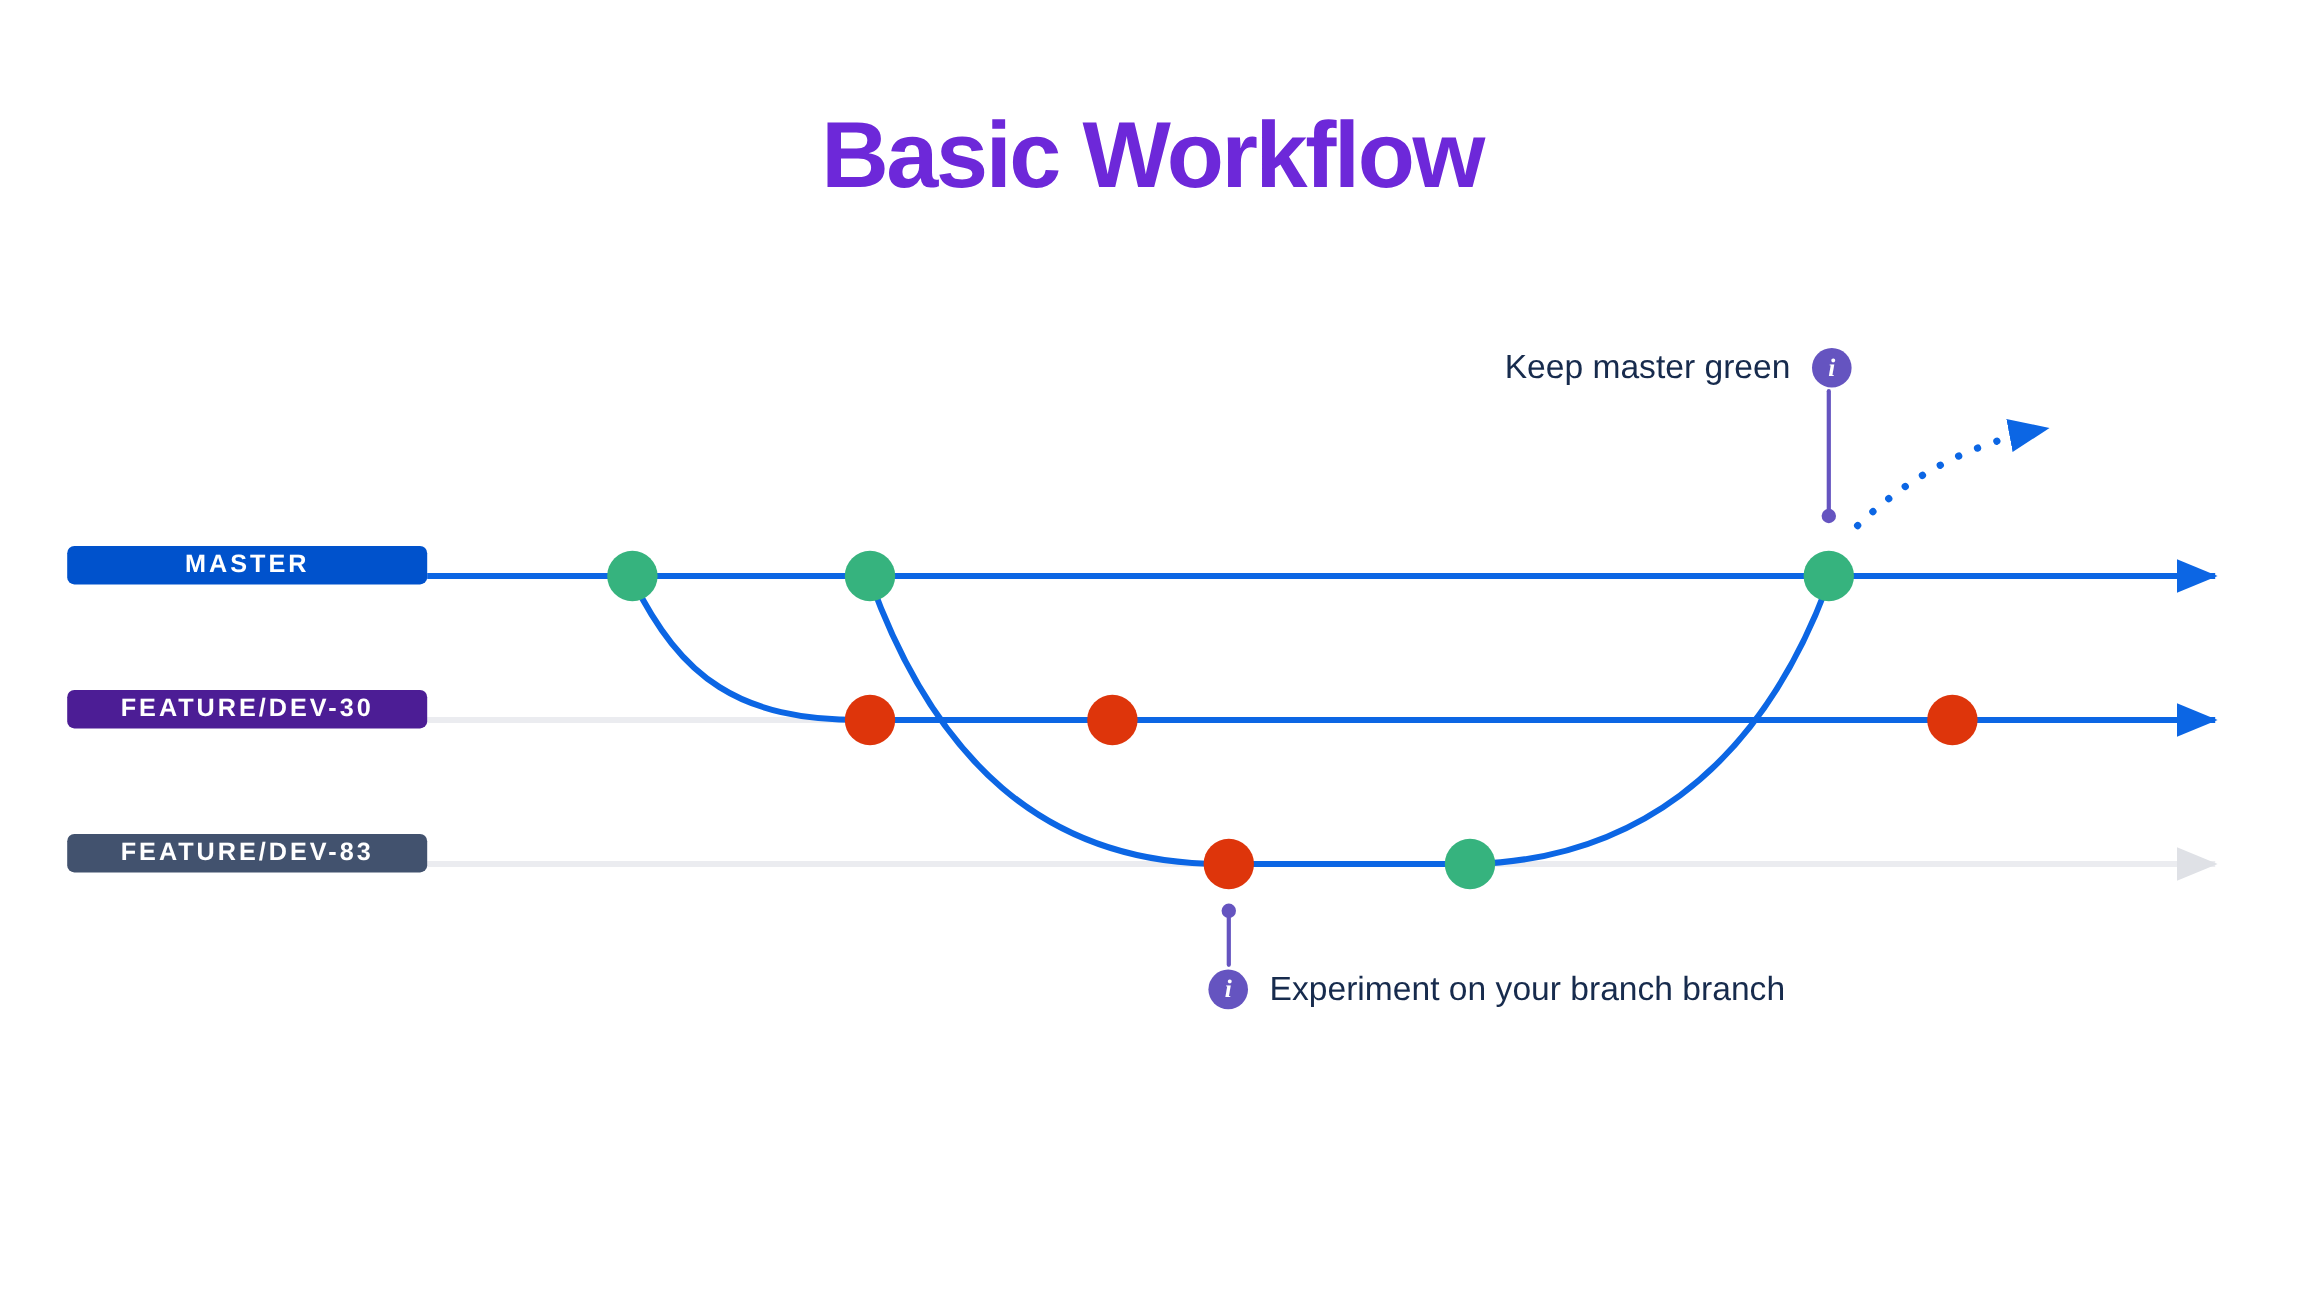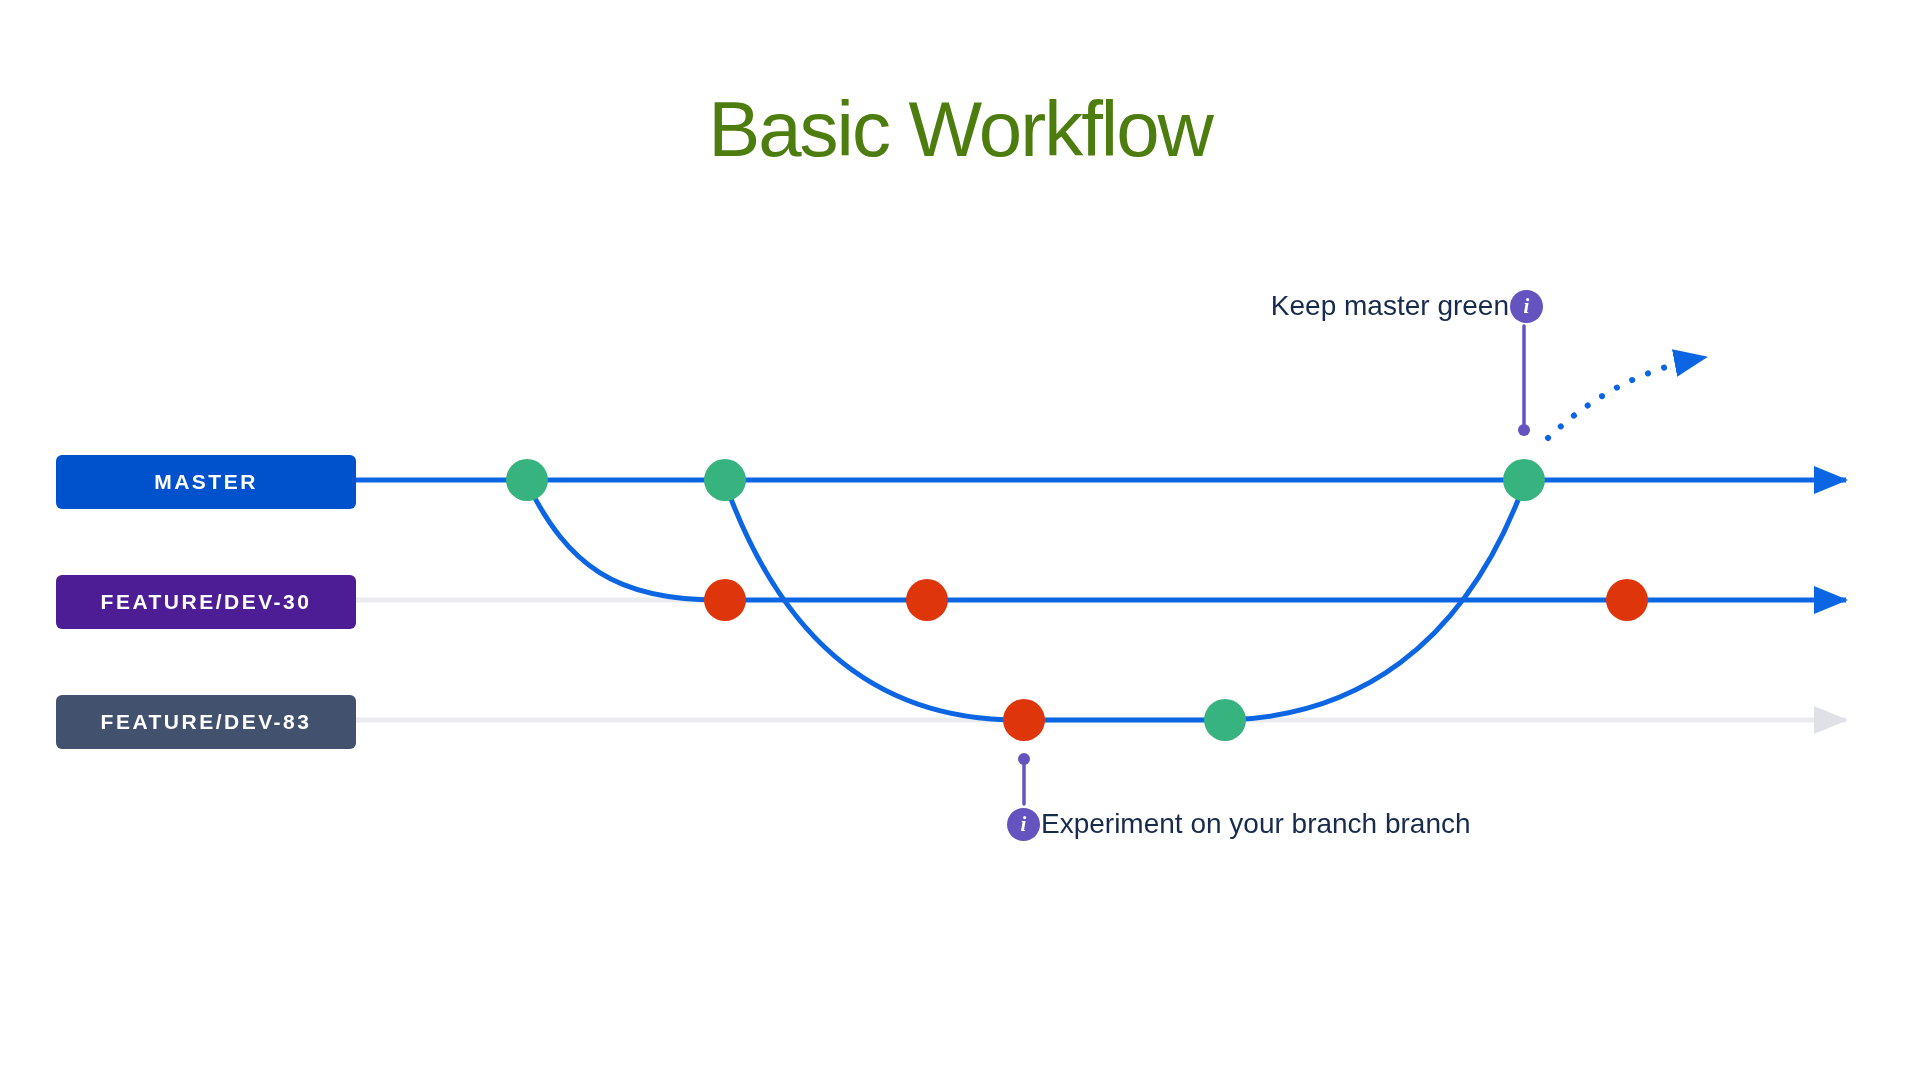--- a/index.html
+++ b/index.html
@@ -12,48 +12,48 @@
     background: #ffffff;
     overflow: hidden;
   }
   .title {
     position: absolute;
     top: 84px;
     left: 0;
     width: 100%;
     text-align: center;
     font-size: 78px;
-    font-weight: normal;
+    font-weight: bold;
     letter-spacing: -2px;
-    color: #4d7c0f;
+    color: #6d28d9;
   }
   svg.diagram { position: absolute; left: 0; top: 0; width: 1920px; height: 1080px; }
   .lane-label {
     position: absolute;
     left: 56px;
     width: 300px;
-    height: 54px;
+    height: 32px;
     border-radius: 6px;
     display: flex;
     align-items: center;
     justify-content: center;
     color: #ffffff;
     font-weight: bold;
     font-size: 21px;
     letter-spacing: 2.5px;
     z-index: 3;
   }
   .lane-label.master { top: 455px; background: #0052CC; }
   .lane-label.dev30  { top: 575px; background: #4c1d95; }
   .lane-label.dev45  { top: 695px; background: #42526E; }
   .annotation {
     position: absolute;
     display: flex;
     align-items: center;
-    gap: 1px;
+    gap: 18px;
     height: 40px;
     font-size: 28px;
     font-weight: 500;
     color: #172B4D;
     z-index: 3;
     white-space: nowrap;
   }
   .annotation.top { top: 286px; right: 377px; }
   .annotation.bottom { top: 804px; left: 1007px; }
   .info-icon {

